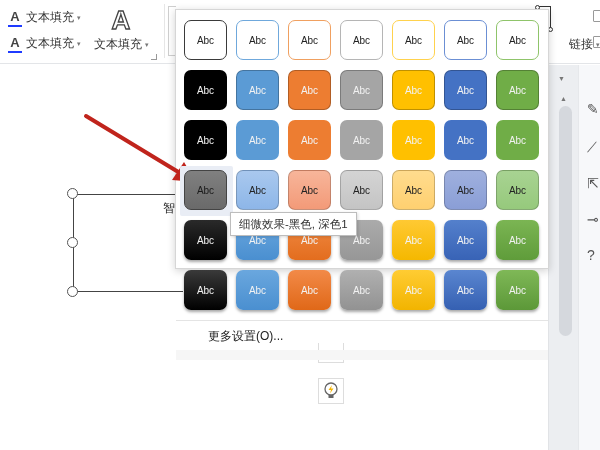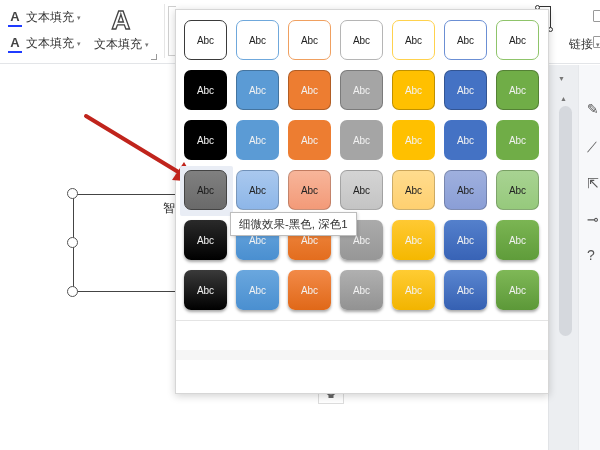--- a/index.html
+++ b/index.html
@@ -36,21 +36,21 @@
   .vscroll { position: absolute; left: 548px; top: 65px; width: 30px; height: 385px; background: #eceef1; border-left: 1px solid #e1e3e6; }
   .vscroll .top-btn { position: absolute; left: 9px; top: 10px; font-size: 7px; color: #777; }
   .vscroll .up { position: absolute; left: 11px; top: 30px; font-size: 7px; color: #777; }
   .vscroll .thumb { position: absolute; left: 10px; top: 41px; width: 13px; height: 230px; background: #d5d8dd; border-radius: 7px; }
 
   
   .right-panel { position: absolute; left: 578px; top: 65px; width: 22px; height: 385px; background: #f7f8fa; border-left: 1px solid #e6e8eb; }
   .rp-icon { position: absolute; left: 8px; width: 16px; height: 16px; color: #555; font-size: 14px; line-height: 16px; overflow: hidden; }
 
   
-  .dropdown { position: absolute; left: 175px; top: 9px; width: 374px; height: 385px; background: #ffffff; border: 1px solid #d6d6d6; box-shadow: 0 2px 8px rgba(0,0,0,0.18); }
+  .dropdown { position: absolute; left: 175px; top: 9px; width: 374px; height: 260px; background: #ffffff; border: 1px solid #d6d6d6; box-shadow: 0 2px 8px rgba(0,0,0,0.18); }
   .grid { position: absolute; left: 8px; top: 10px; display: grid; grid-template-columns: repeat(7, 43px); grid-auto-rows: 40px; column-gap: 9px; row-gap: 10px; }
   .cell { position: relative; width: 43px; height: 40px; border-radius: 7px; display: flex; align-items: center; justify-content: center; font-size: 10px; cursor: pointer; }
   .cell.outline { background: #fff; border: 1.6px solid; color: #222; }
   .cell.filled { color: #f2f2f2; border: 1px solid rgba(0,0,0,0.25); }
   .cell.plain { color: #f2f2f2; }
   .cell.light { color: #222; border: 1px solid rgba(0,0,0,0.2); }
   .cell.intense { color: #f2f2f2; box-shadow: 0 2px 3px rgba(0,0,0,0.35); }
   .cell.hovered-wrap::before { content: ""; position: absolute; left: -5px; top: -5px; width: 53px; height: 50px; background: #e9edf5; border-radius: 2px; z-index: -1; }
   .grid { z-index: 1; }
   .dd-sep { position: absolute; left: 0; top: 310px; width: 372px; height: 1px; background: #e4e4e4; }
@@ -163,20 +163,21 @@
         <div class="cell intense" style="background: linear-gradient(rgb(123, 181, 83), rgb(95, 156, 58));">Abc</div>
         <div class="cell intense" style="background: linear-gradient(rgb(58, 58, 58), rgb(0, 0, 0));">Abc</div>
         <div class="cell intense" style="background: linear-gradient(rgb(106, 167, 222), rgb(74, 143, 208));">Abc</div>
         <div class="cell intense" style="background: linear-gradient(rgb(242, 138, 72), rgb(224, 104, 24));">Abc</div>
         <div class="cell intense" style="background: linear-gradient(rgb(176, 176, 176), rgb(146, 146, 146));">Abc</div>
         <div class="cell intense" style="background: linear-gradient(rgb(255, 204, 51), rgb(242, 180, 0));">Abc</div>
         <div class="cell intense" style="background: linear-gradient(rgb(90, 134, 208), rgb(53, 96, 178));">Abc</div>
         <div class="cell intense" style="background: linear-gradient(rgb(127, 184, 87), rgb(92, 152, 56));">Abc</div>
       </div>
     <div class="dd-sep"></div>
+    <div class="more-settings">更多设置(O)...</div>
     <div class="dd-footer"></div>
   </div>
 
   <svg class="arrow-svg" viewBox="0 0 130 80">
     <line x1="6" y1="6" x2="100" y2="63" stroke="#c0241c" stroke-width="4" stroke-linecap="round"></line>
     <polygon points="116,72 92,70 104,52" fill="#c0241c"></polygon>
   </svg>
 
   <div class="tooltip">细微效果-黑色, 深色1</div>
 </div>

